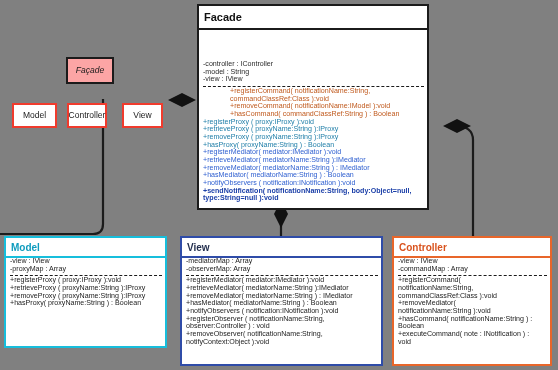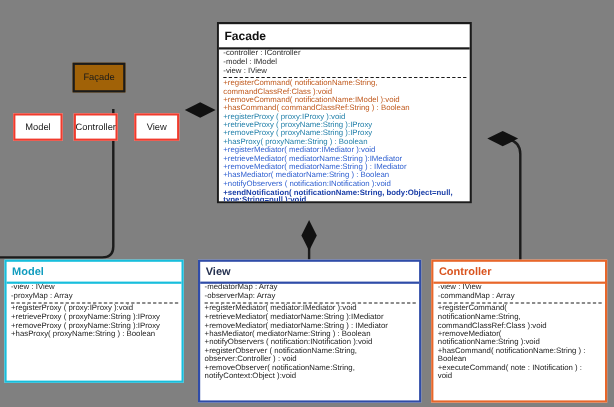--- a/index.html
+++ b/index.html
@@ -34,22 +34,23 @@
     align-items: center;
     justify-content: center;
     text-align: center;
     font-size: 8.5px;
     color: #1a1a1a;
     line-height: 1.05;
     z-index: 3;
     padding: 1px 2px;
   }
   .mini-facade {
-    background: #a16207;
+    background: #fca5a5;
     border: 2px solid #1b1b1b;
+    font-style: italic;
   }
   .mini-red {
     background: #ffffff;
     border: 2px solid #F03B2D;
   }
 
   
   .uml {
     position: absolute;
     box-sizing: border-box;
@@ -77,32 +78,33 @@
     margin: 1px 0 1px 0;
     height: 0;
   }
   .line {
     white-space: nowrap;
     line-height: 1.08;
   }
 
   
   #facade-class {
-    left: 197px; top: 20px; width: 232px; height: 165px;
+    left: 197px; top: 4px; width: 232px; height: 206px;
     border: 2px solid #1b1b1b;
+    gap: 31px;
   }
   #facade-class .title-cell {
     height: 24px;
     font-size: 11px;
     color: #111;
     border-bottom: 2px solid #1b1b1b;
   }
   #facade-class .body-cell { font-size: 7.1px; }
   #facade-class .attr-line { color: #2b2b2b; }
-  #facade-class .m-cmd   { color: #C05A1E; }
+  #facade-class .m-cmd   { color: #C05A1E; margin-left: 27px; }
   #facade-class .m-proxy { color: #1f7ea8; }
   #facade-class .m-med   { color: #2E5FD0; }
   #facade-class .m-note  { color: #1B3FA8; font-weight: bold; }
 
   
   #model-class {
     left: 4px; top: 236px; width: 163px; height: 112px;
     border: 2px solid #17BEDC;
   }
   #model-class .title-cell {
@@ -161,21 +163,21 @@
   </div>
   <div class="mini-box mini-red" style="left:122px; top:103px; width:41px; height:25px;">
     <span>View</span>
   </div>
 
   <div class="uml" id="facade-class">
     <div class="title-cell">Facade</div>
     <div class="body-cell">
       <div class="attrs">
         <div class="line attr-line">-controller : IController</div>
-        <div class="line attr-line">-model : IModel</div>
+        <div class="line attr-line">-model : String</div>
         <div class="line attr-line">-view : IView</div>
       </div>
       <div class="sep"></div>
       <div>
         <div class="line m-cmd">+registerCommand( notificationName:String,</div>
         <div class="line m-cmd">commandClassRef:Class ):void</div>
         <div class="line m-cmd">+removeCommand( notificationName:IModel ):void</div>
         <div class="line m-cmd">+hasCommand( commandClassRef:String ) : Boolean</div>
         <div class="line m-proxy">+registerProxy ( proxy:IProxy ):void</div>
         <div class="line m-proxy">+retrieveProxy ( proxyName:String ):IProxy</div>

